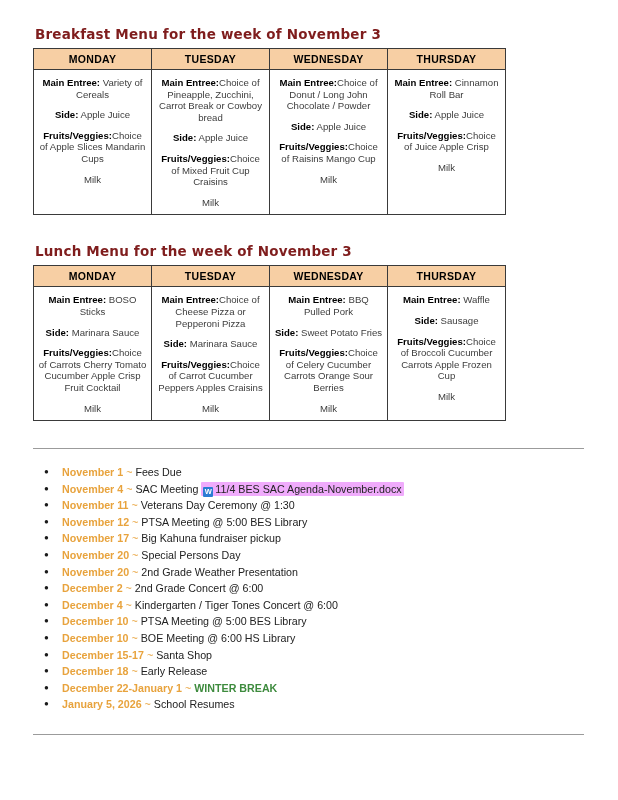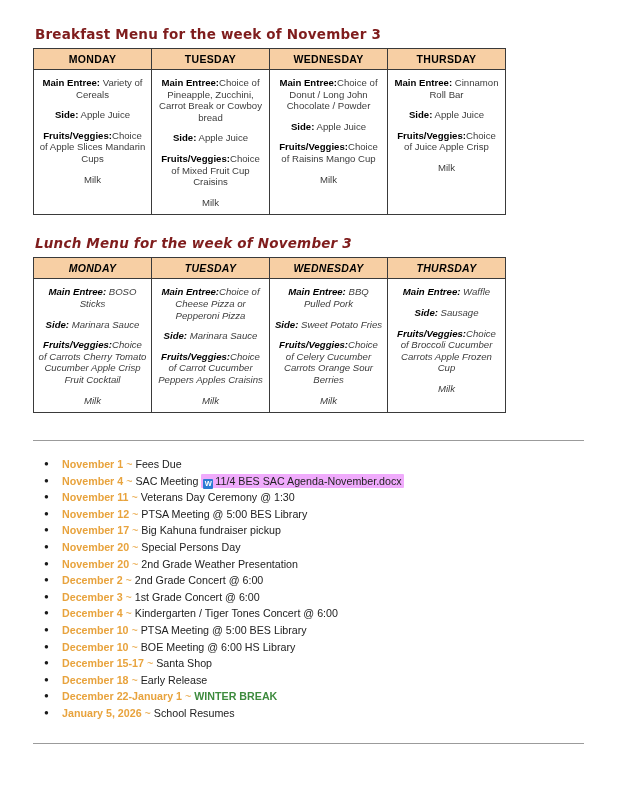--- a/index.html
+++ b/index.html
@@ -185,21 +185,21 @@
             <div class="cell-block"><span class="lbl">Main Entree:</span><span> Cinnamon Roll Bar</span></div>
             <div class="cell-block"><span class="lbl">Side:</span><span> Apple Juice</span></div>
             <div class="cell-block"><span class="lbl">Fruits/Veggies:</span><span>Choice of Juice Apple Crisp</span></div>
             <div class="milk-block">Milk</div>
           </td>
         </tr>
       </tbody>
     </table>
   </div>
 
-  <div style="margin-top:20px;font-style:italic;">
+  <div style="margin-top:28px;">
     <div class="section-heading">Lunch Menu for the week of November 3</div>
     <table class="menu">
       <thead>
         <tr>
           <th>MONDAY</th>
           <th>TUESDAY</th>
           <th>WEDNESDAY</th>
           <th>THURSDAY</th>
         </tr>
       </thead>
@@ -238,21 +238,20 @@
 
   <ul class="events" id="events-list" style="margin-top:15px;">
       <li><span class="ev-date">November 1</span><span class="ev-sep"> ~ </span><span class="ev-text">Fees Due</span></li>
       <li><span class="ev-date">November 4</span><span class="ev-sep"> ~ </span><span class="ev-text">SAC Meeting</span><span class="attachment"><span class="doc-icon">W</span><span class="attachment-name">11/4 BES SAC Agenda-November.docx</span></span></li>
       <li><span class="ev-date">November 11</span><span class="ev-sep"> ~ </span><span class="ev-text">Veterans Day Ceremony @ 1:30</span></li>
       <li><span class="ev-date">November 12</span><span class="ev-sep"> ~ </span><span class="ev-text">PTSA Meeting @ 5:00   BES Library</span></li>
       <li><span class="ev-date">November 17</span><span class="ev-sep"> ~ </span><span class="ev-text">Big Kahuna fundraiser pickup</span></li>
       <li><span class="ev-date">November 20</span><span class="ev-sep"> ~ </span><span class="ev-text">Special Persons Day</span></li>
       <li><span class="ev-date">November 20</span><span class="ev-sep"> ~ </span><span class="ev-text">2nd Grade Weather Presentation</span></li>
       <li><span class="ev-date">December 2</span><span class="ev-sep"> ~ </span><span class="ev-text">2nd Grade Concert @ 6:00</span></li>
-      <li><span class="ev-date">December 3</span><span class="ev-sep"> ~ </span><span class="ev-text">1st Grade Concert @ 6:00</span></li>
       <li><span class="ev-date">December 4</span><span class="ev-sep"> ~ </span><span class="ev-text">Kindergarten / Tiger Tones Concert @ 6:00</span></li>
       <li><span class="ev-date">December 10</span><span class="ev-sep"> ~ </span><span class="ev-text">PTSA Meeting @ 5:00   BES Library</span></li>
       <li><span class="ev-date">December 10</span><span class="ev-sep"> ~ </span><span class="ev-text">BOE Meeting @ 6:00   HS Library</span></li>
       <li><span class="ev-date">December 15-17</span><span class="ev-sep"> ~ </span><span class="ev-text">Santa Shop</span></li>
       <li><span class="ev-date">December 18</span><span class="ev-sep"> ~ </span><span class="ev-text">Early Release</span></li>
       <li><span class="ev-date">December 22-January 1</span><span class="ev-sep"> ~ </span><span class="ev-text highlight-green">WINTER BREAK</span></li>
       <li><span class="ev-date">January 5, 2026</span><span class="ev-sep"> ~ </span><span class="ev-text">School Resumes</span></li>
     </ul>
 
   <hr class="rule" style="margin-top:21px;">

